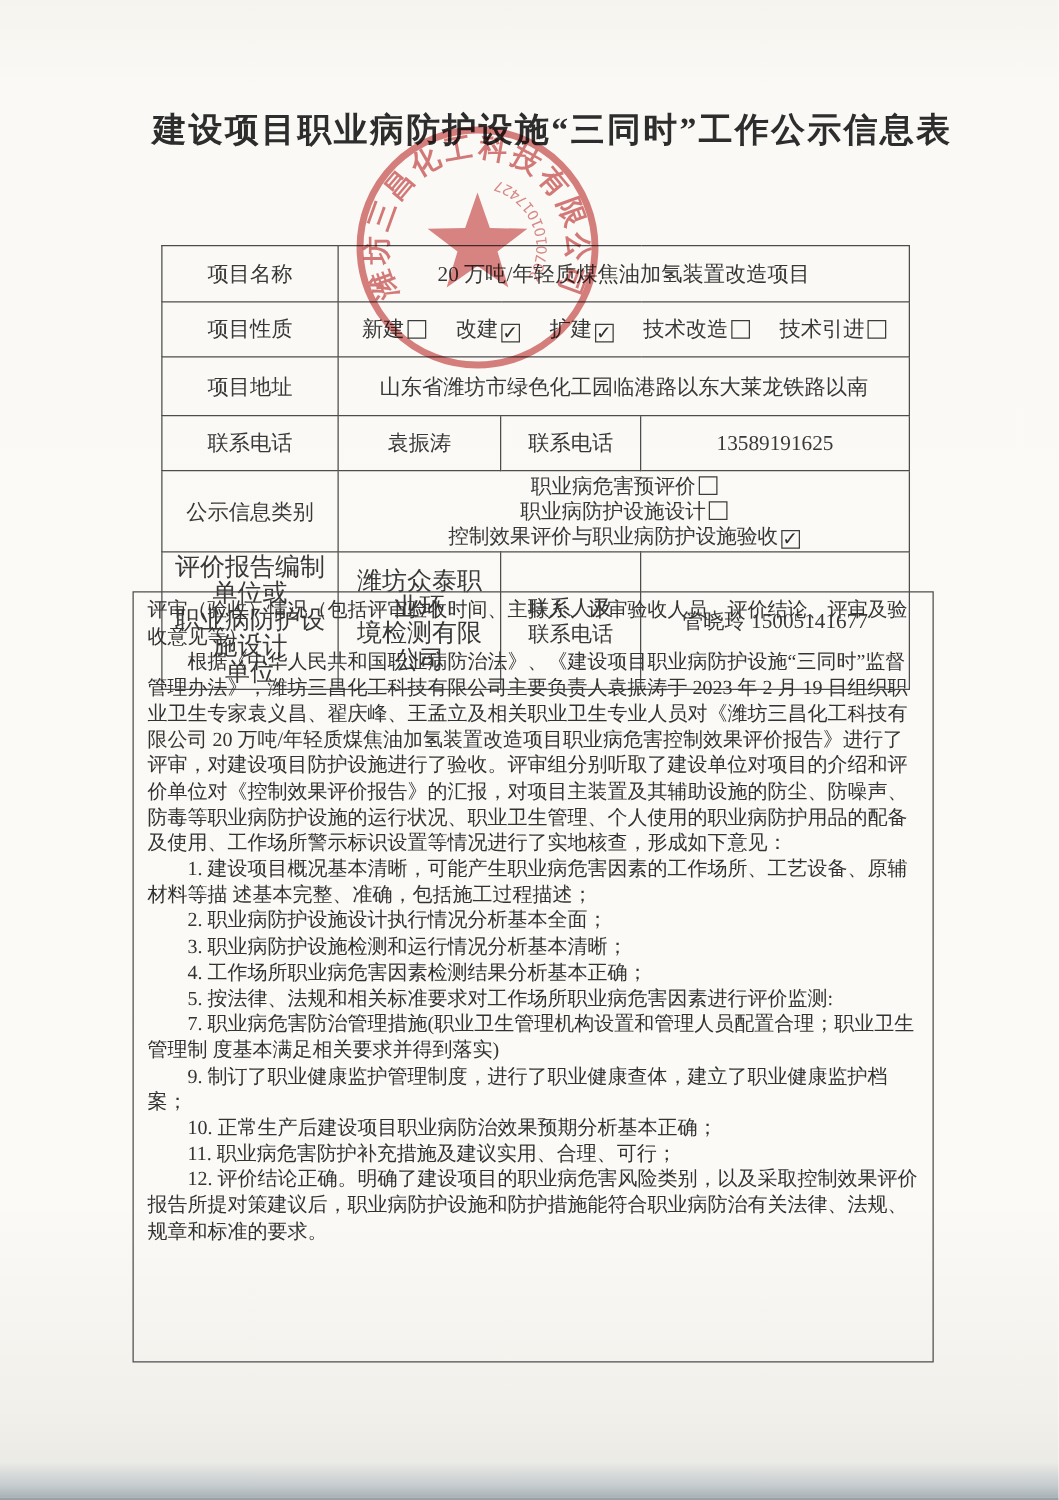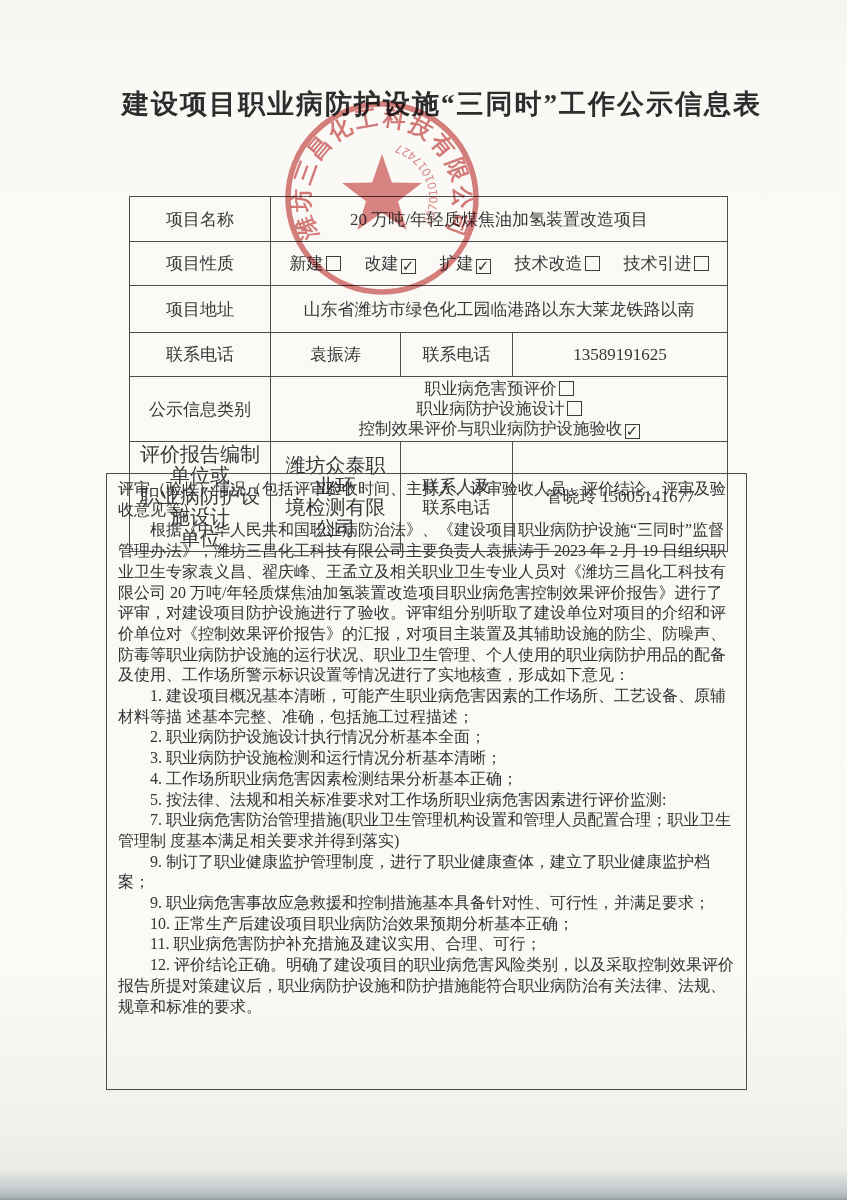--- a/index.html
+++ b/index.html
@@ -116,21 +116,20 @@
   <div class="review">
     <p class="hd">评审（验收）情况（包括评审验收时间、主持人、评审验收人员、评价结论、评审及验收意见等）：</p>
     <p class="ind">根据《中华人民共和国职业病防治法》、《建设项目职业病防护设施“三同时”监督管理办法》，潍坊三昌化工科技有限公司主要负责人袁振涛于 2023 年 2 月 19 日组织职业卫生专家袁义昌、翟庆峰、王孟立及相关职业卫生专业人员对《潍坊三昌化工科技有限公司 20 万吨/年轻质煤焦油加氢装置改造项目职业病危害控制效果评价报告》进行了评审，对建设项目防护设施进行了验收。评审组分别听取了建设单位对项目的介绍和评价单位对《控制效果评价报告》的汇报，对项目主装置及其辅助设施的防尘、防噪声、防毒等职业病防护设施的运行状况、职业卫生管理、个人使用的职业病防护用品的配备及使用、工作场所警示标识设置等情况进行了实地核查，形成如下意见：</p>
     <p class="ind">1. 建设项目概况基本清晰，可能产生职业病危害因素的工作场所、工艺设备、原辅材料等描 述基本完整、准确，包括施工过程描述；</p>
     <p class="ind">2. 职业病防护设施设计执行情况分析基本全面；</p>
     <p class="ind">3. 职业病防护设施检测和运行情况分析基本清晰；</p>
     <p class="ind">4. 工作场所职业病危害因素检测结果分析基本正确；</p>
     <p class="ind">5. 按法律、法规和相关标准要求对工作场所职业病危害因素进行评价监测:</p>
     <p class="ind">7. 职业病危害防治管理措施(职业卫生管理机构设置和管理人员配置合理；职业卫生管理制 度基本满足相关要求并得到落实)</p>
     <p class="ind">9. 制订了职业健康监护管理制度，进行了职业健康查体，建立了职业健康监护档案；</p>
-    <p class="ind">9. 职业病危害事故应急救援和控制措施基本具备针对性、可行性，并满足要求；</p>
     <p class="ind">10. 正常生产后建设项目职业病防治效果预期分析基本正确；</p>
     <p class="ind">11. 职业病危害防护补充措施及建议实用、合理、可行；</p>
     <p class="ind">12. 评价结论正确。明确了建设项目的职业病危害风险类别，以及采取控制效果评价报告所提对策建议后，职业病防护设施和防护措施能符合职业病防治有关法律、法规、规章和标准的要求。</p>
   </div>
 
   <svg class="stamp" viewBox="0 0 205 205">
     <defs>
       <path id="ringPath" d="M 42,144 A 73,73 0 1 1 162,144" fill="none"></path>
       <path id="serialPath" d="M 150,130 A 56,56 0 0 0 116,48" fill="none"></path>
     </defs>

